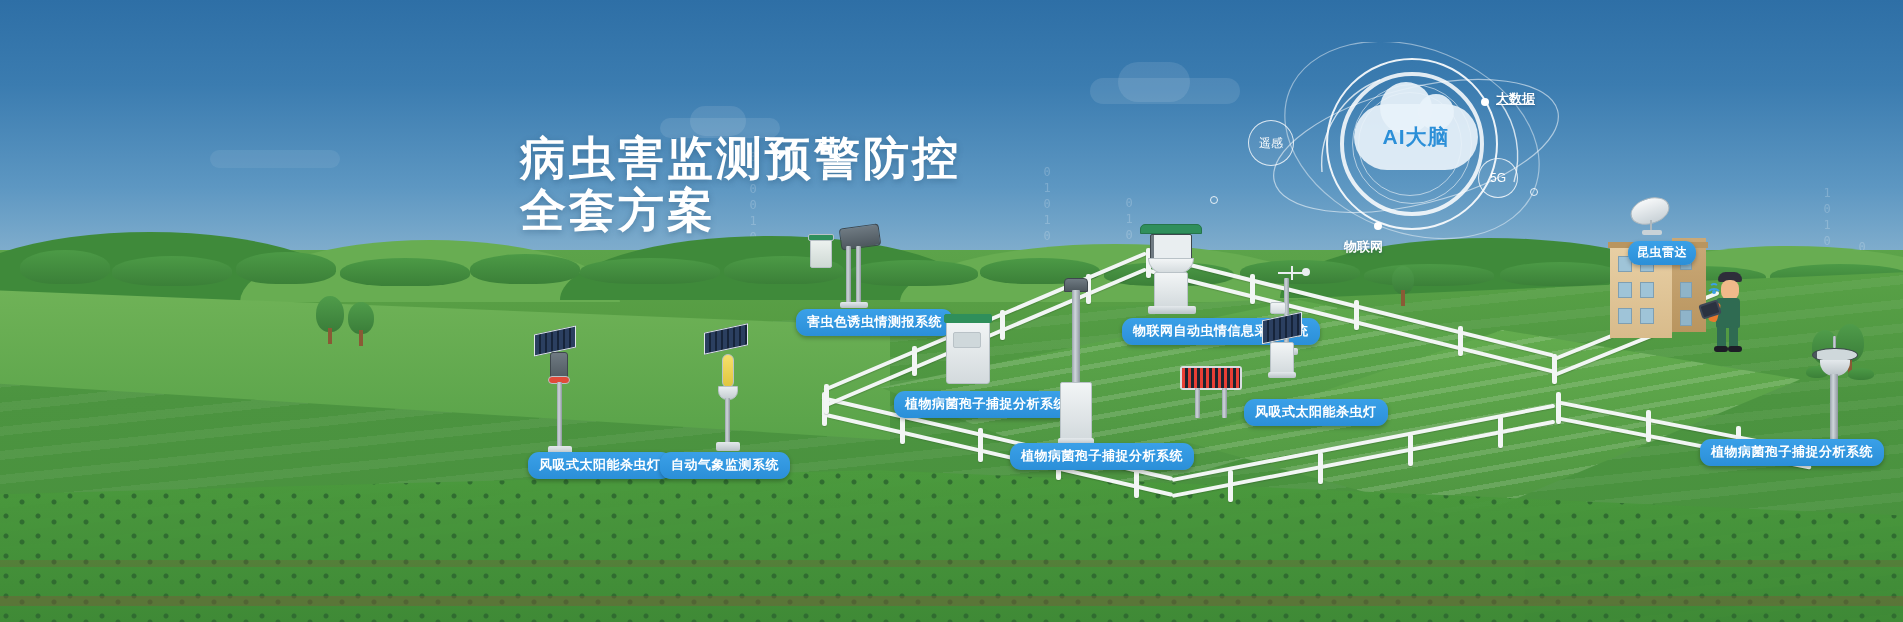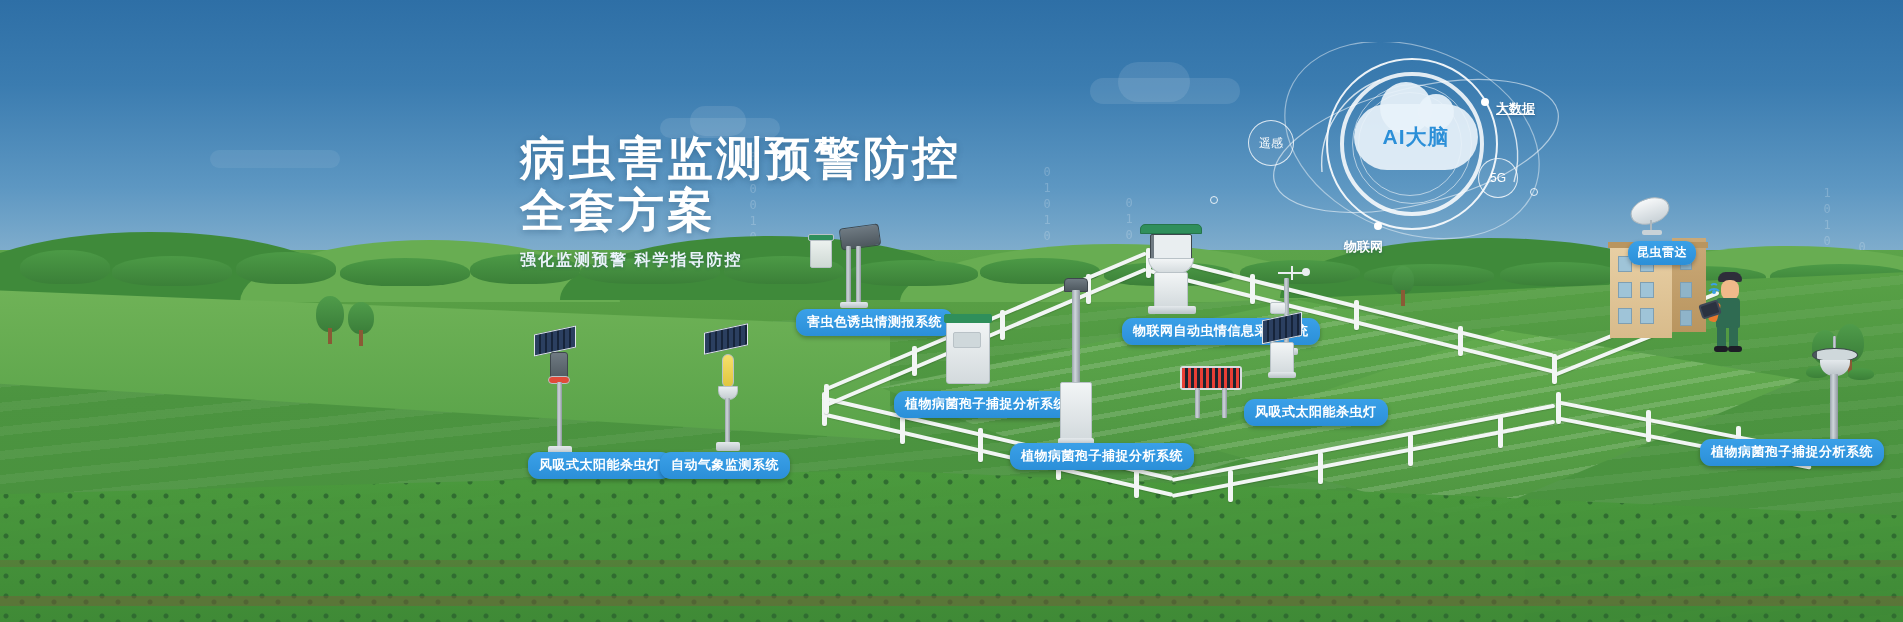--- a/index.html
+++ b/index.html
@@ -350,21 +350,20 @@
     <div class="trunk" style="top:34px; height:16px;"></div>
   </div>
   <div class="bush" style="left:1806px; top:366px; width:22px; height:12px;"></div>
   <div class="bush" style="left:1848px; top:368px; width:26px; height:12px;"></div>
 
   <div class="headline">
     <h1>
       <span>病虫害监测预警防控</span><br>
       <span>全套方案</span>
     </h1>
-    <div class="sub">强化监测预警 科学指导防控</div>
   </div>
 
   <div class="ai-wrap">
     <svg width="300" height="200" style="position:absolute;left:0;top:0;">
       <ellipse cx="154" cy="104" rx="146" ry="58" fill="none" stroke="rgba(255,255,255,.55)" stroke-width="1.2" transform="rotate(-14 154 104)"></ellipse>
       <ellipse cx="150" cy="98" rx="132" ry="92" fill="none" stroke="rgba(255,255,255,.45)" stroke-width="1.2" transform="rotate(22 150 98)"></ellipse>
       <path d="M60,130 A90,90 0 0 1 118,38" fill="none" stroke="rgba(255,255,255,.75)" stroke-width="1.4"></path>
       <path d="M238,60 A92,92 0 0 1 252,140" fill="none" stroke="rgba(255,255,255,.75)" stroke-width="1.4"></path>
     </svg>
     <div class="ring" style="left:64px; top:16px; width:172px; height:172px; border-color:rgba(255,255,255,.9);"></div>
@@ -376,21 +375,21 @@
       <span>AI大脑</span>
     </div>
 
     <div class="nodechip" style="left:-14px; top:78px; width:46px; height:46px;">
       <span>遥感</span>
     </div>
     <div class="nodechip" style="left:216px; top:116px; width:40px; height:40px;">
       <span>5G</span>
     </div>
     <div class="nodedot" style="left:219px; top:56px;"></div>
-    <div class="nodelabel" style="left:234px; top:58px;text-decoration:underline;">大数据</div>
+    <div class="nodelabel" style="left:234px; top:48px;text-decoration:underline;">大数据</div>
     <div class="nodedot" style="left:112px; top:180px;"></div>
     <div class="nodelabel" style="left:82px; top:196px;">物联网</div>
     <div class="nodedot hollow" style="left:-52px; top:154px;"></div>
     <div class="nodedot hollow" style="left:268px; top:146px;"></div>
   </div>
 
   <div class="dev" style="left:528px; top:330px; width:70px; height:128px;">
     <div class="panel" style="left:6px; top:0; width:42px; height:22px;"></div>
     <div class="box dark" style="left:22px; top:22px; width:18px; height:30px; border-radius:3px;"></div>
     <div class="box" style="left:20px; top:46px; width:22px; height:8px; border-radius:4px; background:#e04b3a;"></div>

